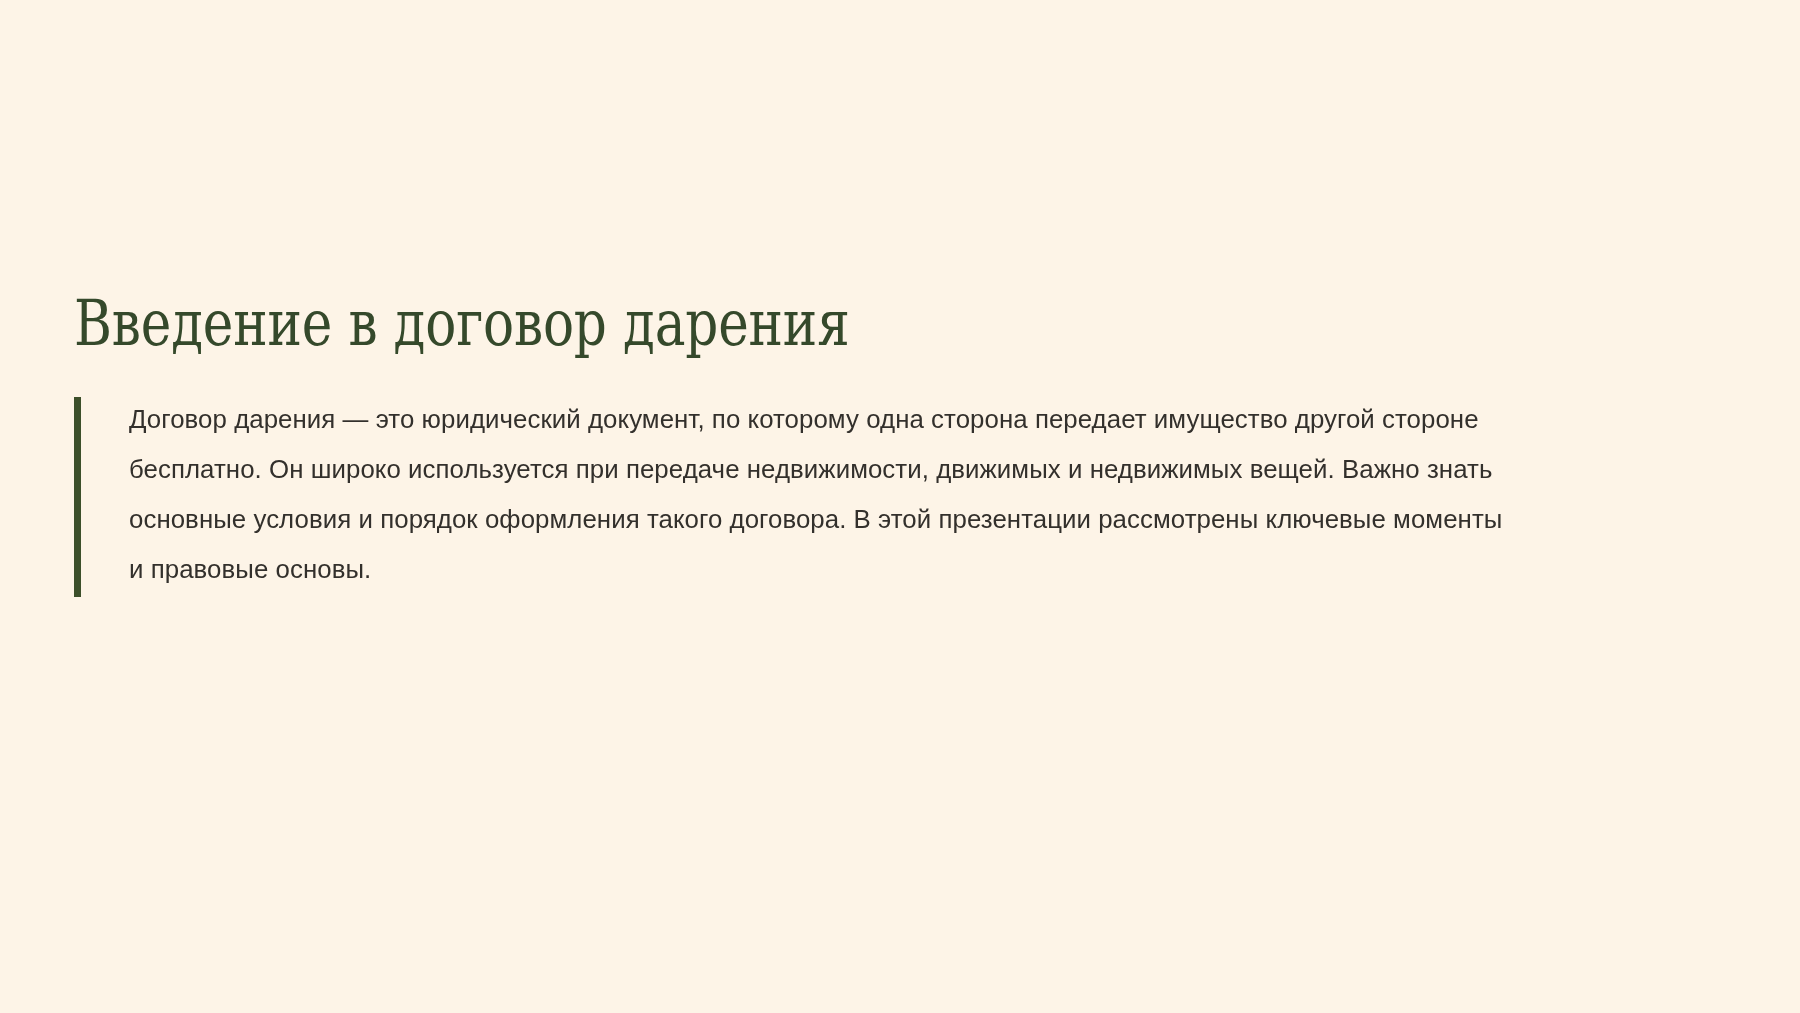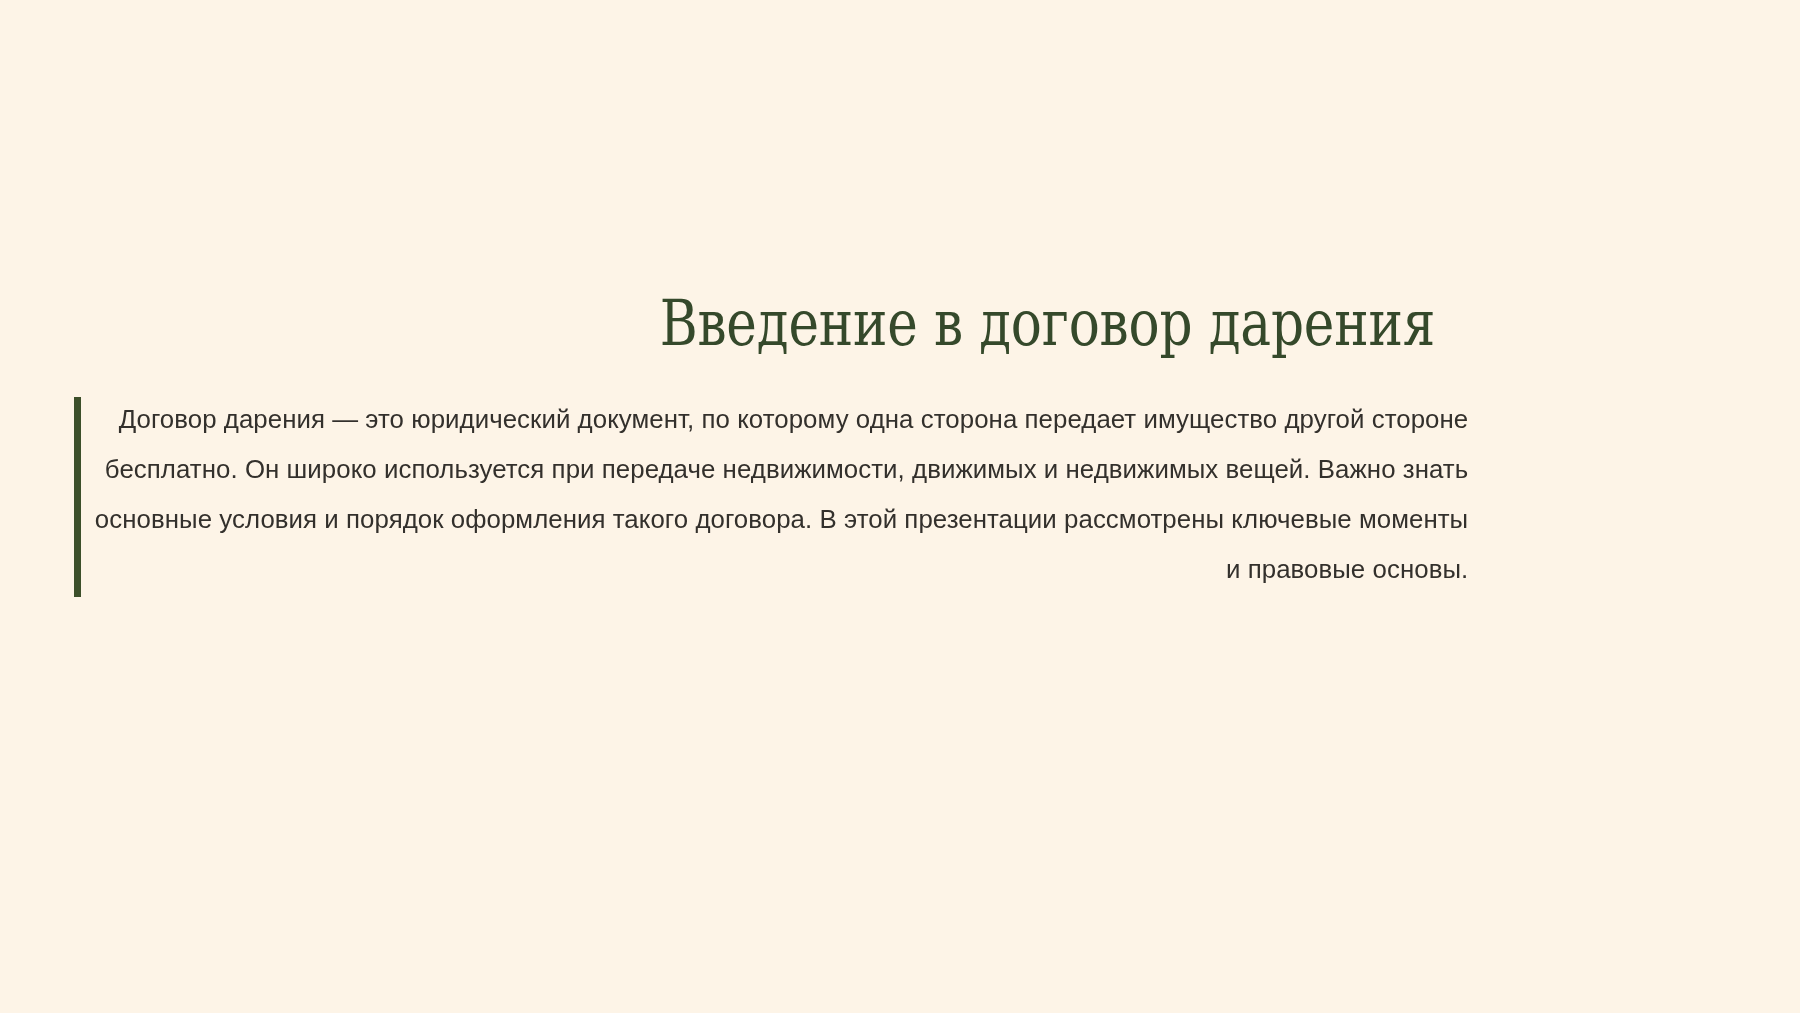--- a/index.html
+++ b/index.html
@@ -22,40 +22,40 @@
     height: 1013px;
     background: #fdf4e7;
     box-sizing: border-box;
   }
 
   .slide-content {
     position: absolute;
     left: 74px;
     top: 290px;
     width: 1660px;
-    text-align: right;
   }
 
   
   .slide-title {
     font-family: "DejaVu Serif", "Liberation Serif", serif;
     font-size: 63px;
     line-height: 1.08;
     font-weight: 400;
     color: #35492b;
     letter-spacing: -0.2px;
     margin: 0 0 36px 0;
     white-space: nowrap;
     transform: scaleX(0.82);
     transform-origin: left center;
   }
 
   
   .body-block {
     position: relative;
+    padding-left: 55px;
     min-height: 200px;
   }
 
   .accent-bar {
     position: absolute;
     left: 0;
     top: 3px;
     width: 7px;
     height: 200px;
     background: #3c4f2a;

